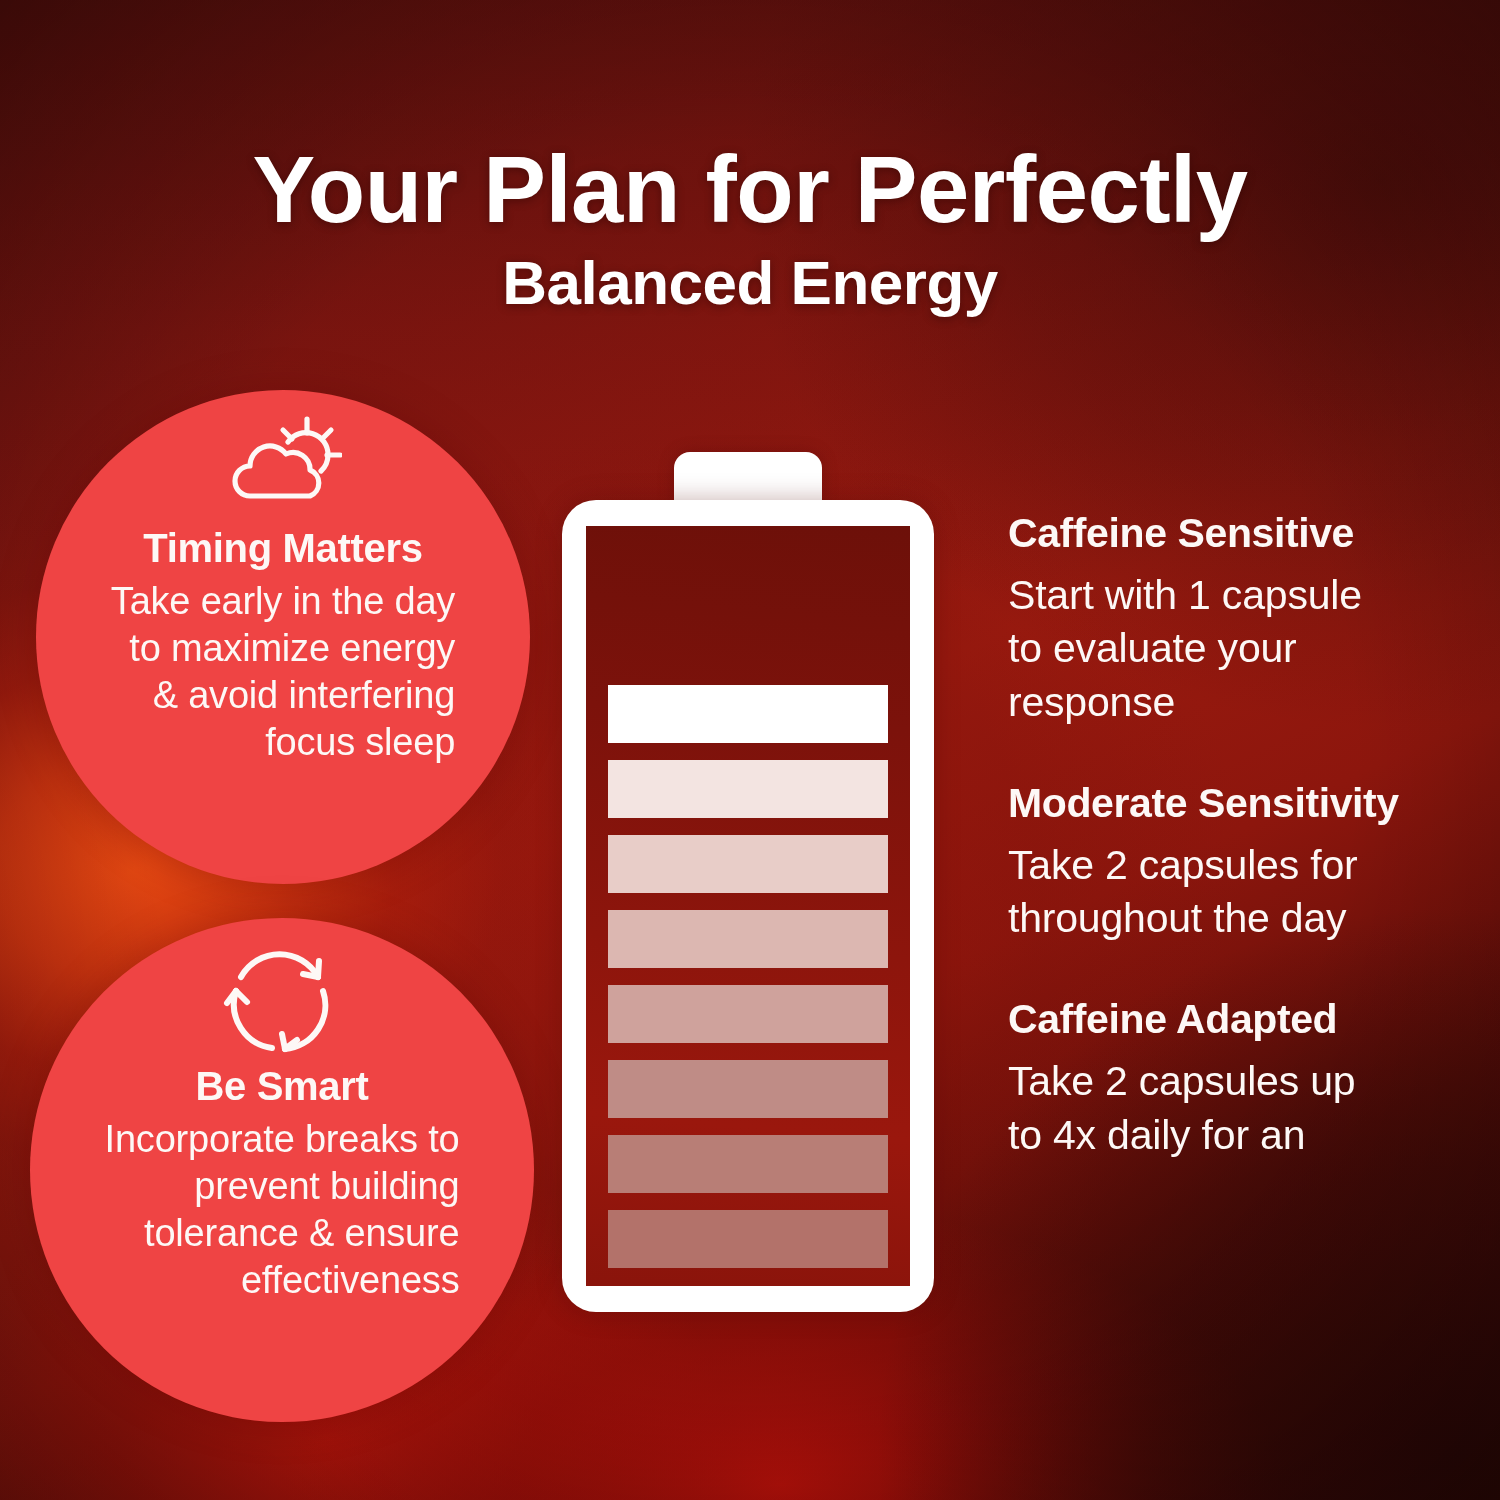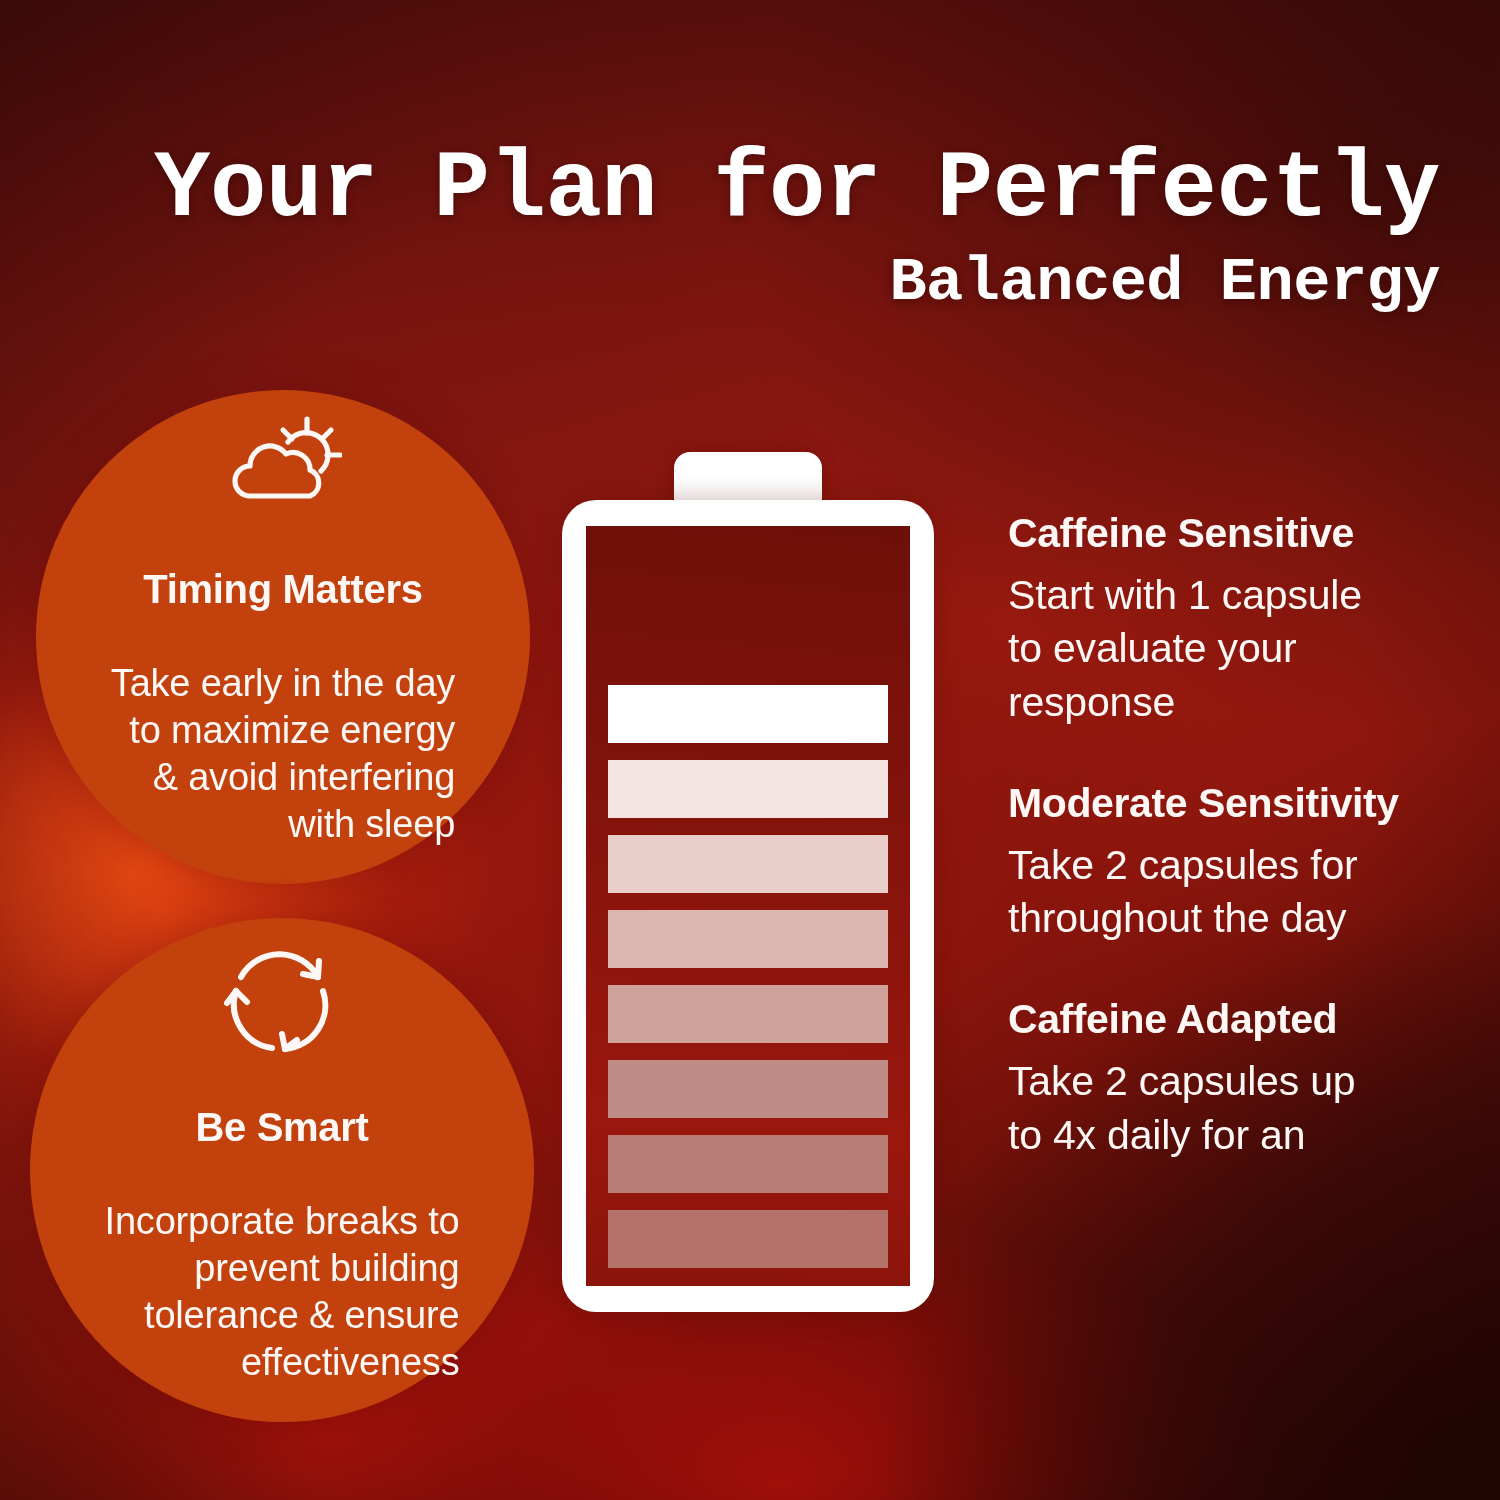--- a/index.html
+++ b/index.html
@@ -83,47 +83,46 @@
       rgba(0,0,0,0.20) 82%,
       rgba(0,0,0,0.36) 100%);
   }
 
   
   .title {
     position: absolute;
     left: 0;
     right: 0;
     top: 72px;
-    text-align: right;
+    text-align: center;
     color: #ffffff;
-    font-family: Liberation Mono, monospace;
+    font-family: Liberation Sans, sans-serif;
     font-weight: bold;
     font-size: 94px;
     line-height: 1.18;
     letter-spacing: -0.5px;
     text-shadow: 0 2px 10px rgba(40,4,3,0.45);
     padding: 0 60px;
   }
   .title .line { display: block; }
   .title .line2 { font-size: 62px; }
 
   
   .circle {
     position: absolute;
     border-radius: 50%;
-    background: #c2410c;
+    background: #ef4444;
     box-shadow: 0 0 42px rgba(90,8,5,0.28);
     display: flex;
     flex-direction: column;
     align-items: center;
     justify-content: flex-start;
     text-align: center;
     color: #fdf7f5;
     box-sizing: border-box;
-    gap: 41px;
   }
   .circle-1 {
     left: 36px;
     top: 390px;
     width: 494px;
     height: 494px;
     padding-top: 26px;
   }
   .circle-2 {
     left: 30px;
@@ -270,21 +269,21 @@
         <line x1="116" y1="39" x2="103" y2="39"></line>
         <path d="M64 26 A22 22 0 0 1 104 39 A22 22 0 0 1 97 55"></path>
         <path d="M26 80 A15 15 0 0 1 26 50 A20 20 0 0 1 62 38 A17 17 0 0 1 86 54 A14 14 0 0 1 86 80 Z"></path>
       </svg>
     </span>
     <div class="circle-heading">Timing Matters</div>
     <div class="circle-body">
       <span class="ln">Take early in the day</span>
       <span class="ln">to maximize energy</span>
       <span class="ln">&amp; avoid interfering</span>
-      <span class="ln">with sleep</span>
+      <span class="ln">focus sleep</span>
     </div>
   </div>
 
   <div class="circle circle-2">
     <span class="circle-icon">
       <svg viewBox="0 0 126 112" width="126" height="112" fill="none" stroke="#fdf8f6" stroke-width="6" stroke-linecap="round" stroke-linejoin="round">
         <path d="M22 33 A44 44 0 0 1 99 33"></path>
         <path d="M99 33 L100 17"></path>
         <path d="M99 33 L84 30"></path>
         <path d="M104 47 A44 44 0 0 1 66 105"></path>

